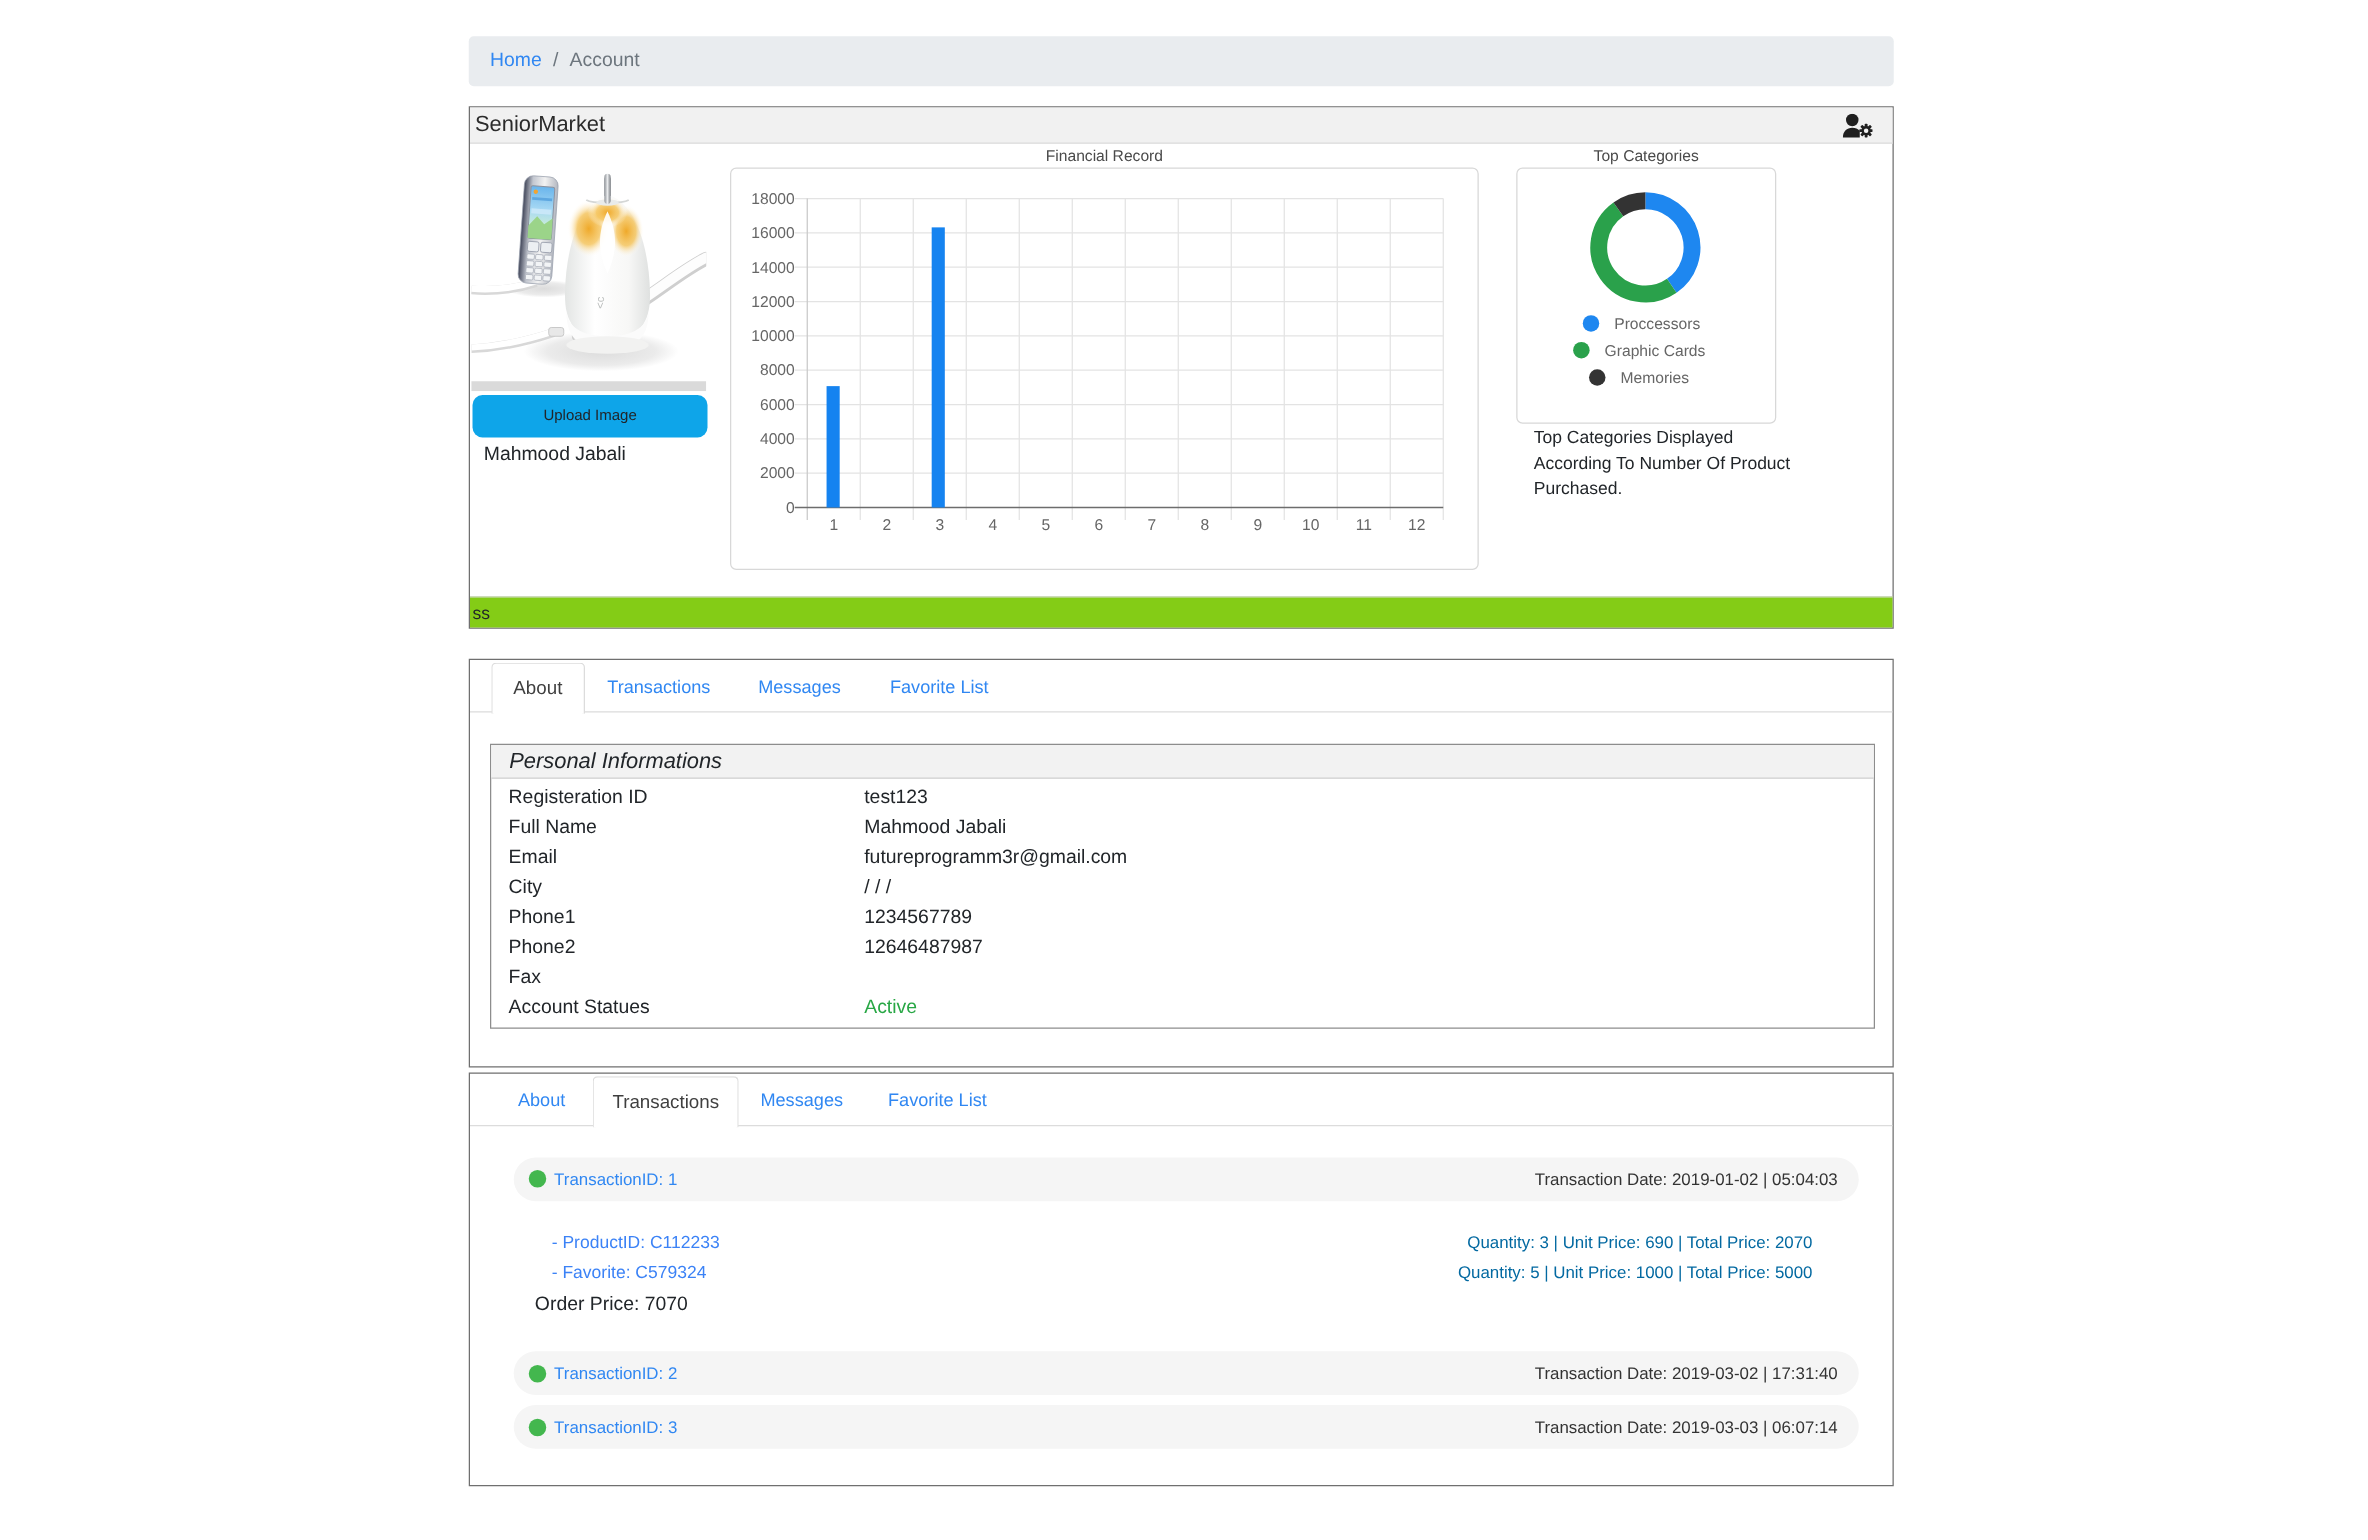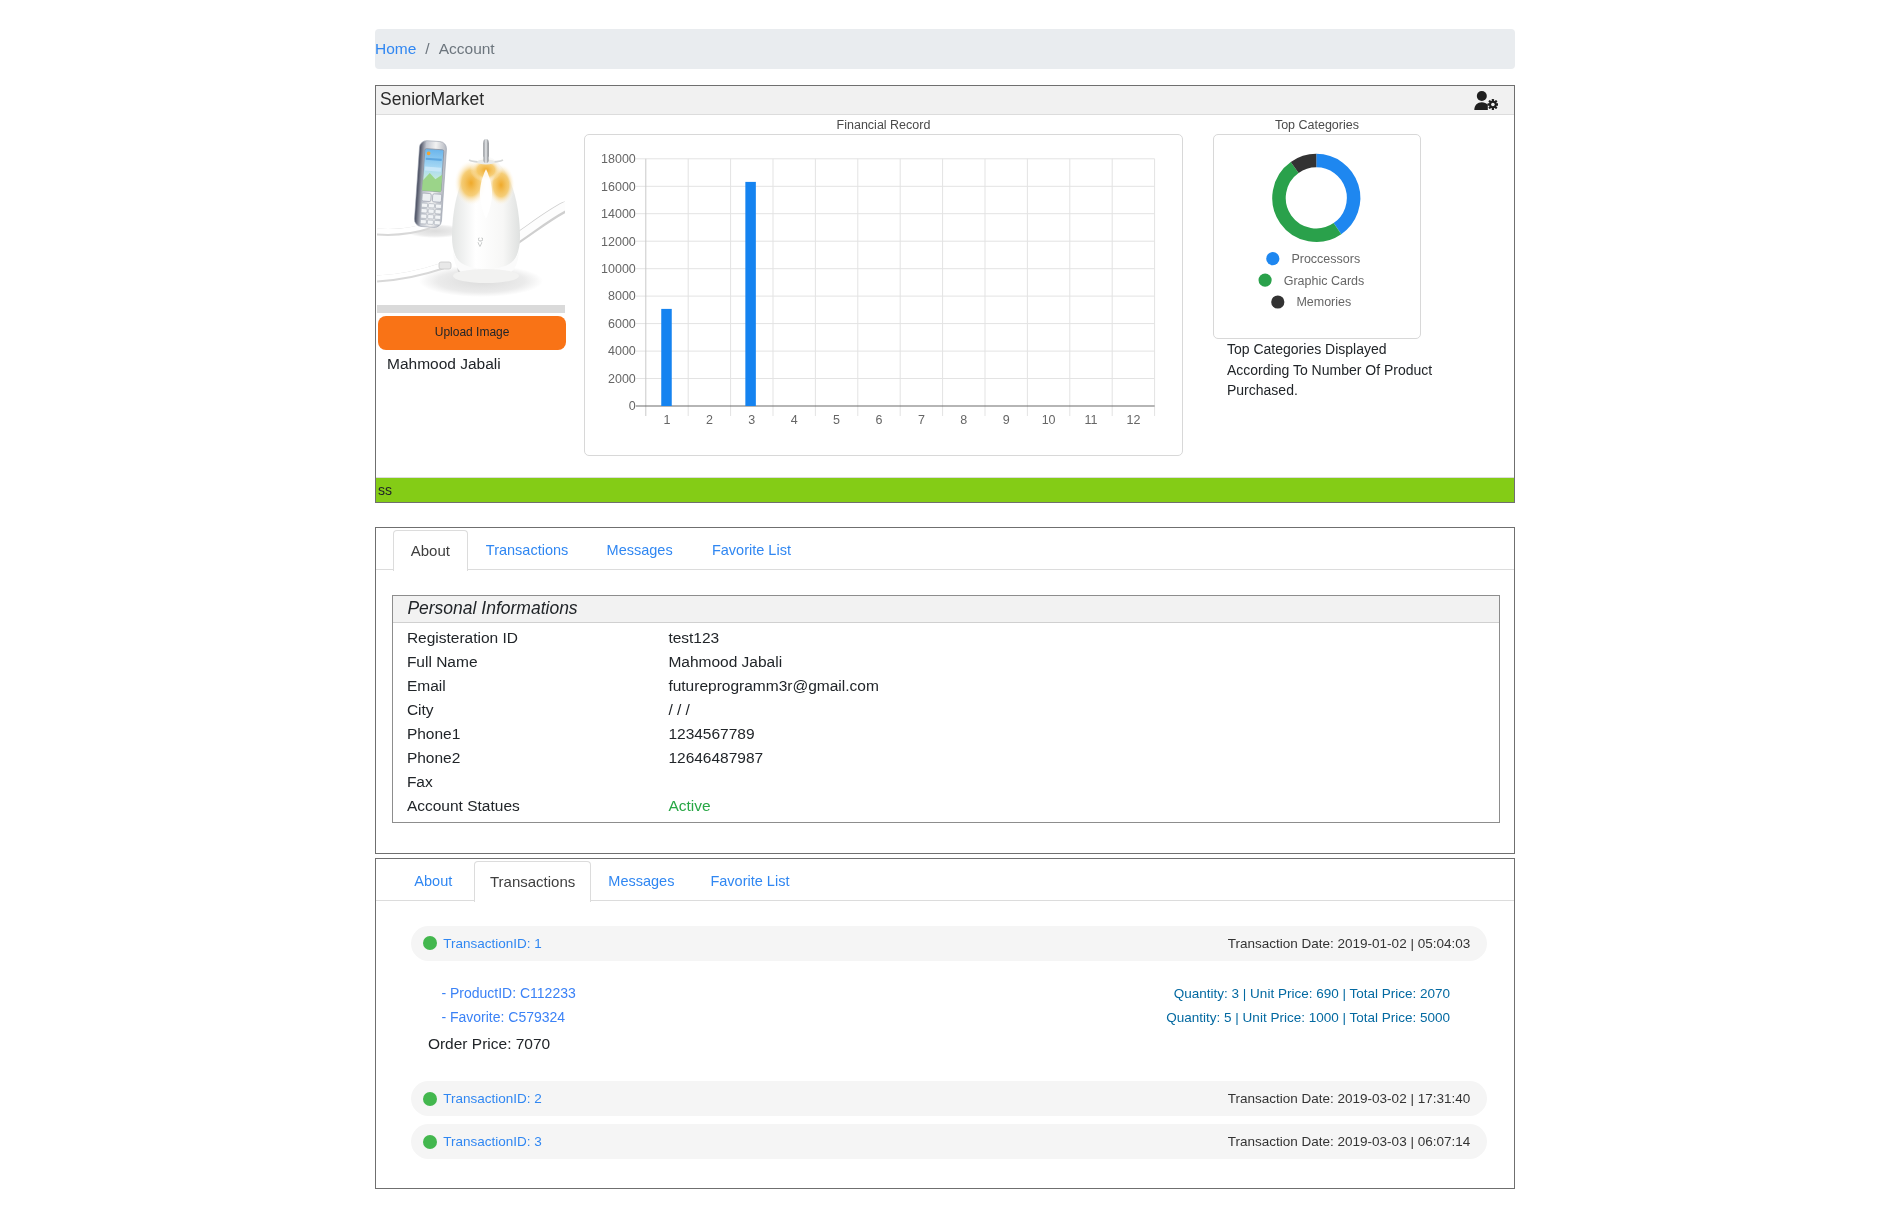--- a/index.html
+++ b/index.html
@@ -6,32 +6,32 @@
   html,body { width:1894px; height:1232px; background:#fff;
     font-family:"Liberation Sans", sans-serif; position:relative; }
   .abs { position:absolute; }
   a { text-decoration:none; }
   .blue { color:#3087f2; }
   .card { position:absolute; left:375px; width:1140px; border:1px solid #6f6f6f; background:#fff; }
 
   
   #breadcrumb { left:375px; top:28.5px; width:1140px; height:40.5px;
     background:#e9ecef; border-radius:4px; font-size:15.5px; line-height:40.5px;
-    color:#6c757d; }
+    padding-left:17px; color:#6c757d; }
 
   
   #card1 { top:85px; height:417.5px; }
   #card1 .hdr { position:absolute; left:0; top:0; right:0; height:29px; background:#f1f1f1;
     border-bottom:1px solid #dcdcdc; font-size:17.5px; color:#2b2b2b; line-height:27px; padding-left:4px; }
   #card1 .ftr { position:absolute; left:0; bottom:0; right:0; height:25px; background:#84cc16;
     border-top:1px solid #dcdcdc; font-size:14px; color:#212529; line-height:24px; padding-left:2px; }
   .chartbox { position:absolute; border:1px solid #d8d8d8; border-radius:5px; background:#fff; }
   .charttitle { position:absolute; text-align:center; font-size:12.5px; color:#4a4a4a; }
   #upload { position:absolute; left:2.3px; top:230.4px; width:187.6px; height:33.4px;
-    background:#f97316; border-radius:8px; text-align:center; line-height:33px;
+    background:#0ea5e9; border-radius:8px; text-align:center; line-height:33px;
     font-size:12px; color:#212529; }
   #pname { position:absolute; left:11px; top:269px; font-size:15.5px; color:#212529; }
   #topcap { position:absolute; left:838px; top:253px; width:216px; font-size:14px;
     line-height:20.5px; color:#212529;margin-left:13px; }
 
   
   .nav { position:absolute; left:0; right:0; height:40px; }
   .nav .rule { position:absolute; left:0; right:0; bottom:0; height:1px; background:#dcdcdc; }
   .tab { position:absolute; top:0; height:41px; line-height:40px; font-size:14.5px;
     text-align:center; }
@@ -39,21 +39,21 @@
     border-radius:4px 4px 0 0; color:#3f3f3f; z-index:2; }
 
   
   #card2 { top:527px; height:326.5px; }
   #pibox { position:absolute; left:16.4px; top:66.5px; width:1107.4px; height:228.1px;
     border:1px solid #8d8d8d; }
   #pibox .pihdr { height:27px; background:#f2f2f2; border-bottom:1px solid #d0d0d0;
     font-style:italic; font-size:17.5px; color:#212529; line-height:25px; padding-left:14px; }
   .pirow { position:relative; height:24px; font-size:15.5px; color:#212529; }
   .pirow .lbl { position:absolute; left:13.5px; top:3.5px; }
-  .pirow .val { position:absolute; left:275px; top:3.5px; }
+  .pirow .val { position:absolute; left:298px; top:3.5px; }
 
   
   #card3 { top:857.5px; height:331px; }
   .pill { position:absolute; left:35px; width:1076px; background:#f5f5f5; border-radius:17.7px; }
   .pill .dot { position:absolute; left:12.4px; top:50%; margin-top:-7px; width:14px; height:14px;
     border-radius:50%; background:#43b74e; }
   .pill .tid { position:absolute; left:32.3px; top:0; font-size:13.5px; line-height:35px; }
   .pill .tdate { position:absolute; right:16.8px; top:0; font-size:13.5px; line-height:35px; color:#333; }
   .prod { position:absolute; left:65.4px; font-size:14px; color:#3b82f6; }
   .qty { position:absolute; right:64px; font-size:13.5px; color:#0369a1; }

